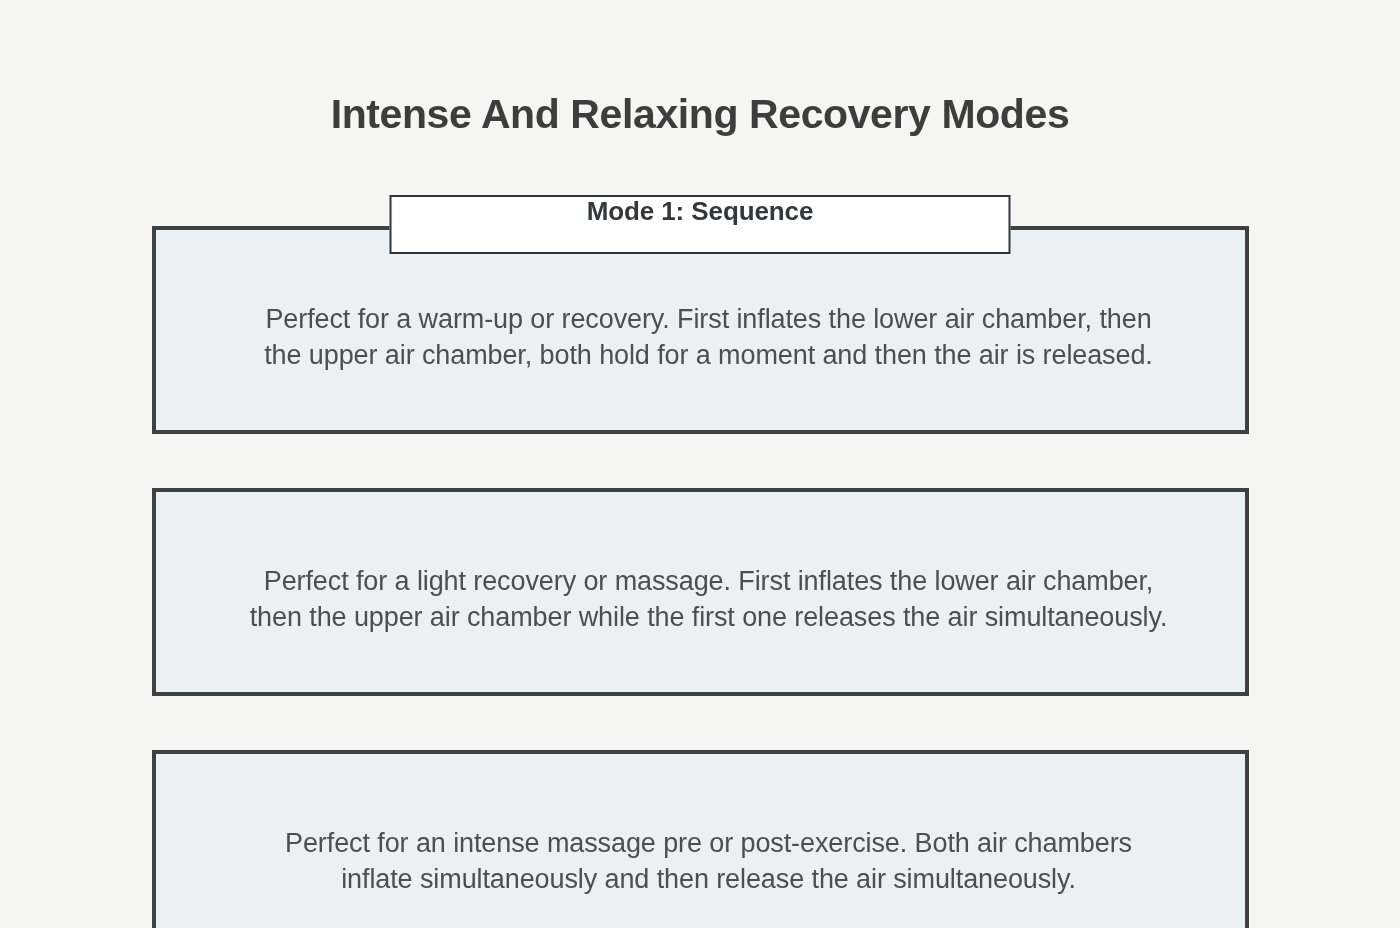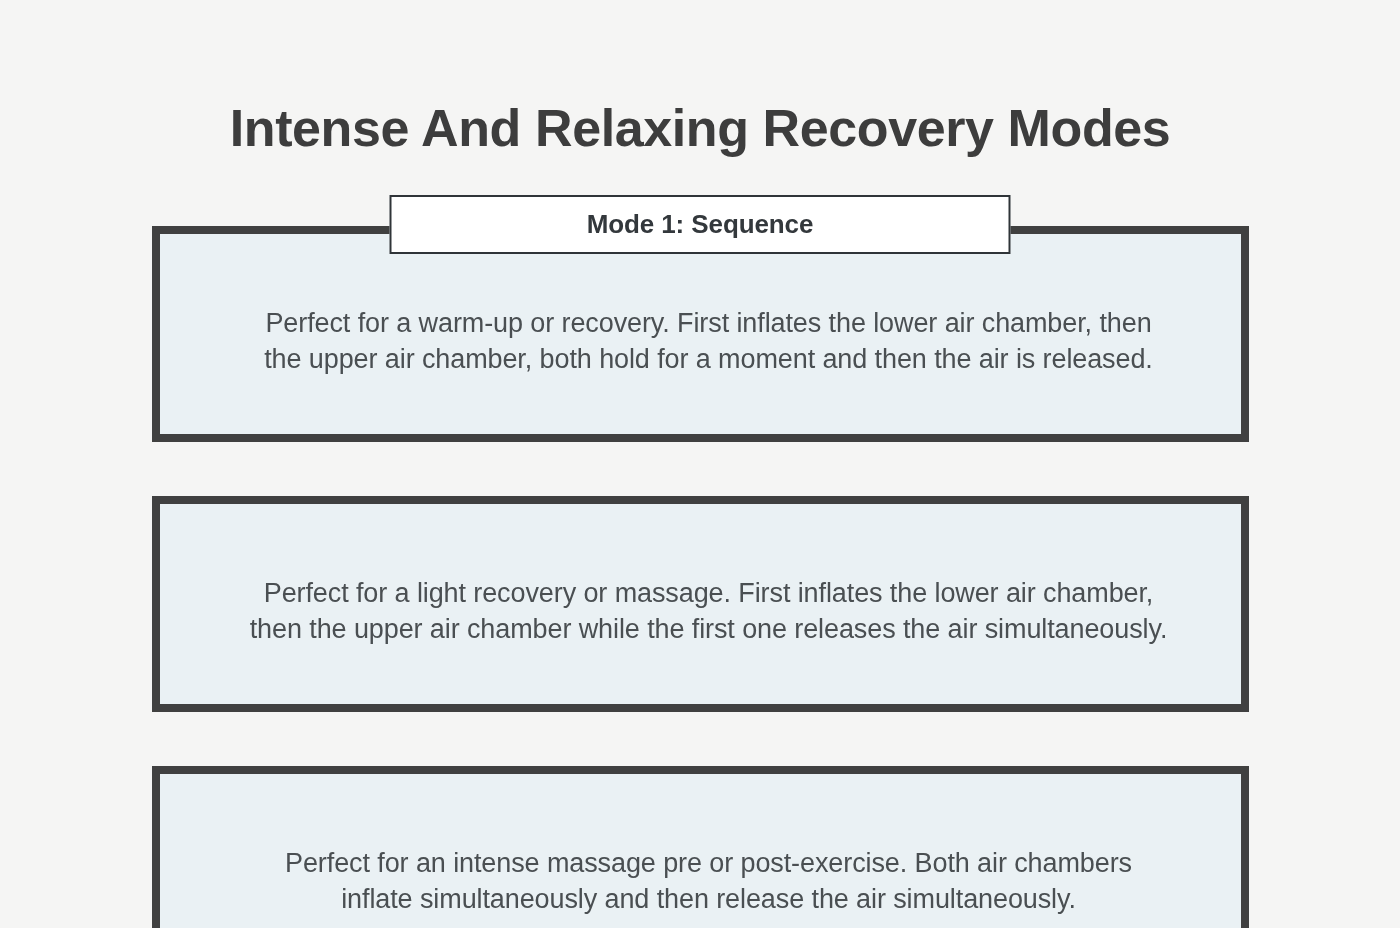--- a/index.html
+++ b/index.html
@@ -20,21 +20,21 @@
     height: 928px;
     box-sizing: border-box;
   }
 
   .page-title {
     position: absolute;
     left: 0;
     top: 64px;
     width: 1400px;
     text-align: center;
-    font-size: 52px;
+    font-size: 41px;
     font-weight: bold;
     color: #3d3d3d;
     letter-spacing: -0.4px;
     line-height: 1.15;
     white-space: nowrap;
   }
 
   .cards {
     position: absolute;
     left: 0;
@@ -46,42 +46,41 @@
     position: relative;
     width: 1097px;
     margin: 0 auto 23px auto;
     padding-top: 31px; 
     box-sizing: border-box;
   }
 
   .card-body {
     position: relative;
     background: #eaf1f4;
-    border: 8px solid #404040;
+    border: 4px solid #404040;
     box-sizing: border-box;
     min-height: 174px;
     padding: 44px 29px 30px 46px;
     display: flex;
     align-items: center;
     justify-content: center;
   }
 
   .card-header {
     position: absolute;
     left: 50%;
     transform: translateX(-50%);
     top: 0;
     width: 621px;
     height: 59px;
     background: #ffffff;
     border: 2px solid #2f3438;
     box-sizing: border-box;
     z-index: 5;
     display: flex;
-    align-items: center;
     justify-content: center;
   }
 
   .card-header-title {
     font-size: 26px;
     font-weight: bold;
     color: #33383c;
     letter-spacing: -0.1px;
     line-height: 1.1;
     white-space: nowrap;

